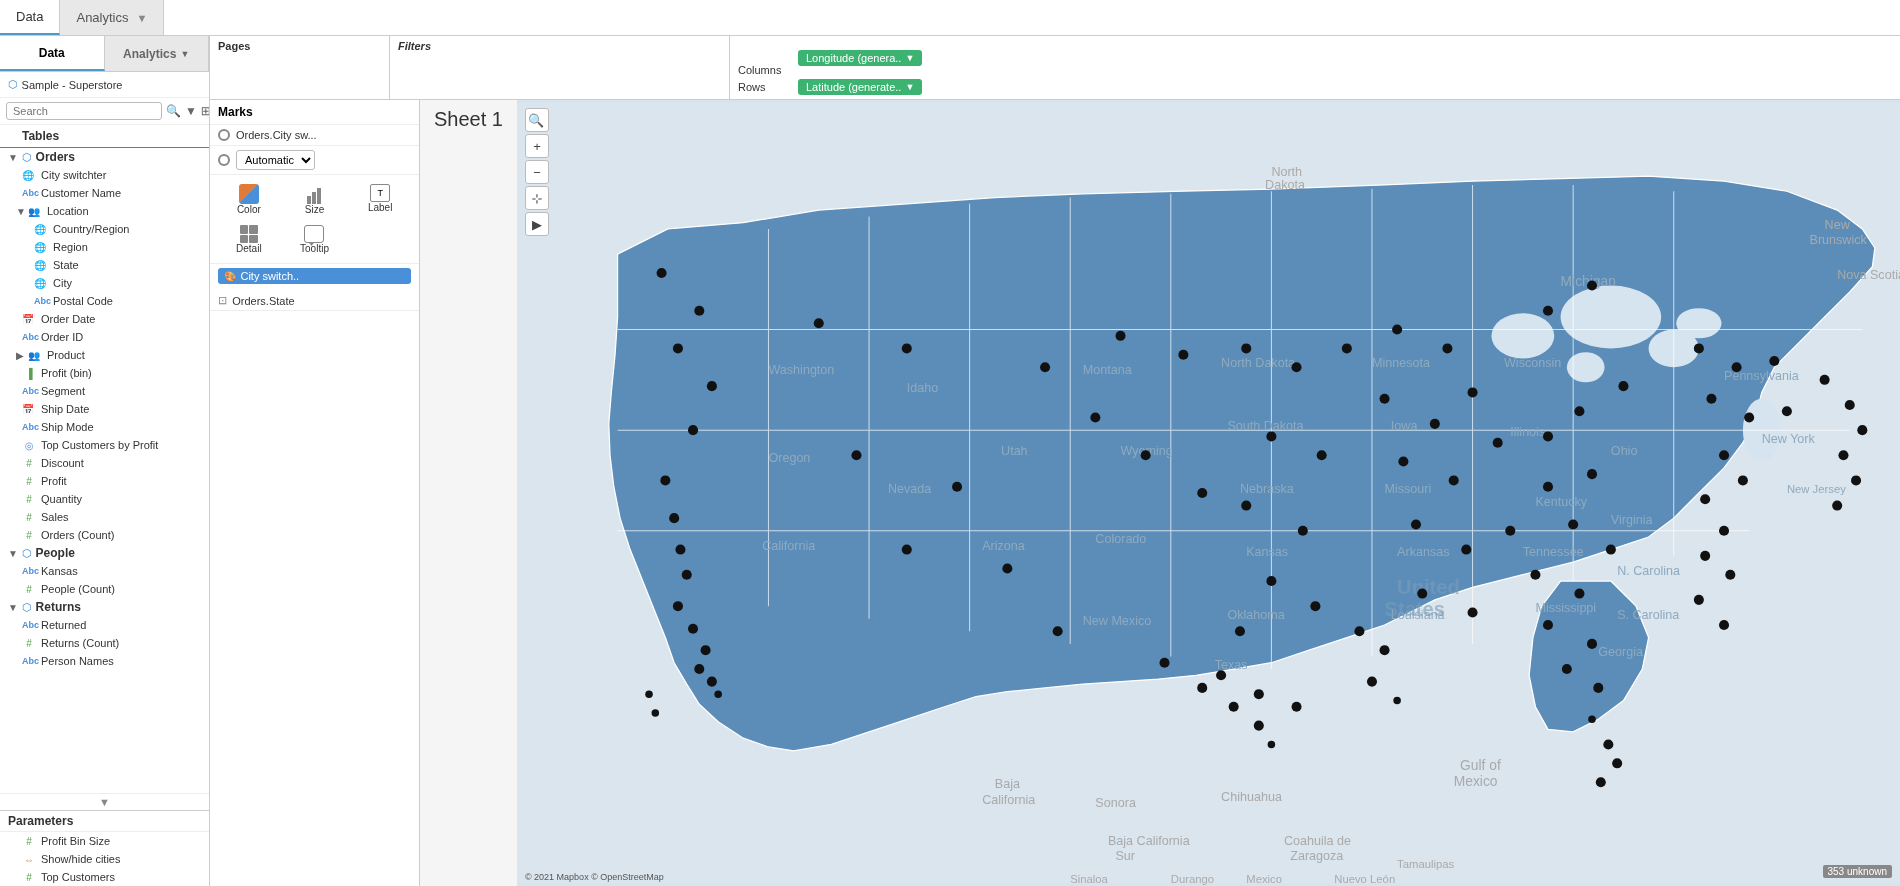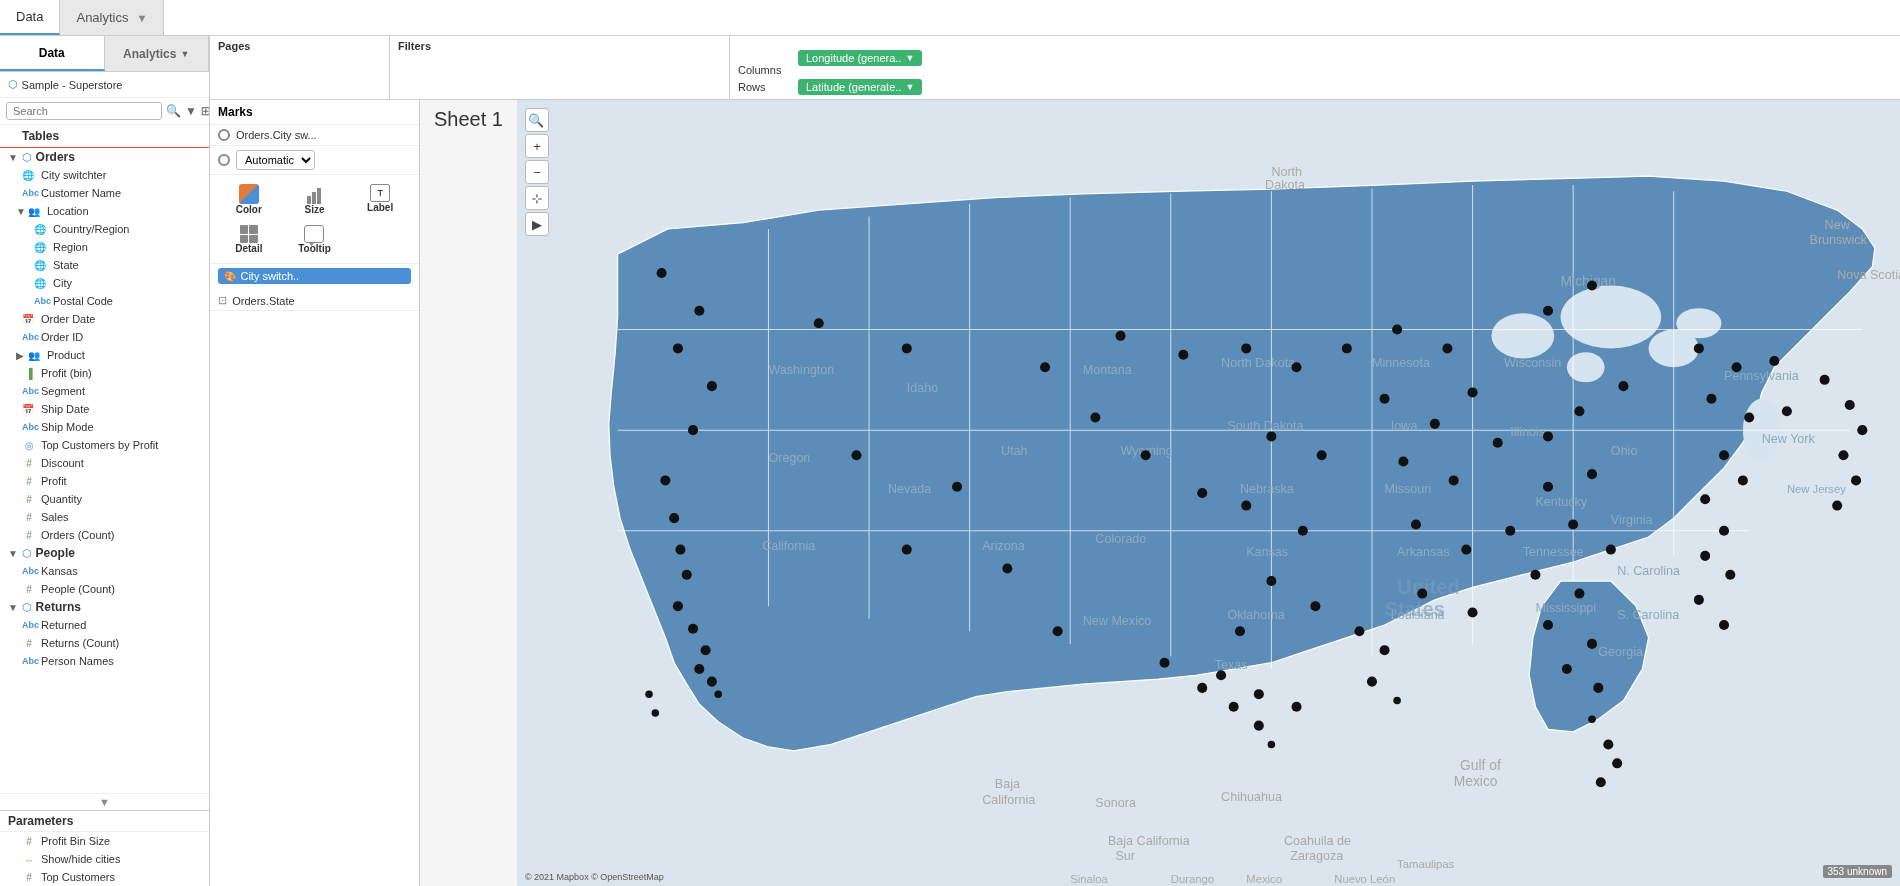--- a/index.html
+++ b/index.html
@@ -68,21 +68,21 @@
     
     .marks-panel { width: 210px; background: #fff; border-right: 1px solid #ccc; flex-shrink: 0; display: flex; flex-direction: column; overflow-y: auto; }
     .marks-header { padding: 5px 8px; font-weight: bold; font-size: 12px; border-bottom: 1px solid #eee; flex-shrink: 0; }
     .marks-layer { padding: 4px 8px; display: flex; align-items: center; gap: 6px; border-bottom: 1px solid #eee; }
     .marks-circle { width: 12px; height: 12px; border: 2px solid #888; border-radius: 50%; flex-shrink: 0; }
     .marks-layer-name { font-size: 11px; color: #333; }
     .marks-type-row { padding: 4px 8px; display: flex; align-items: center; gap: 6px; border-bottom: 1px solid #eee; }
     .marks-type-select { border: 1px solid #bbb; border-radius: 3px; padding: 2px 4px; font-size: 11px; background: #fff; cursor: pointer; }
     .marks-encoding { display: grid; grid-template-columns: 1fr 1fr 1fr; gap: 4px; padding: 6px 8px; border-bottom: 1px solid #eee; }
     .marks-enc-item { display: flex; flex-direction: column; align-items: center; cursor: pointer; padding: 3px; border-radius: 3px; }
-    .marks-enc-label { font-size: 10px; color: #333; font-weight: bold; }
+    .marks-enc-label { font-size: 10px; color: #333; }
     .marks-fields { padding: 4px 8px; }
     .marks-field-pill { display: flex; align-items: center; gap: 4px; padding: 2px 6px; margin-bottom: 3px; border-radius: 3px; font-size: 11px; cursor: pointer; }
     .marks-field-pill.blue { background: #4a90d9; color: #fff; }
 
     .detail-field { display: flex; align-items: center; gap: 5px; padding: 3px 8px; font-size: 11px; color: #333; border-bottom: 1px solid #eee; cursor: pointer; }
     .detail-icon { color: #888; font-size: 11px; }
 
     
     .view-area { flex: 1; display: flex; flex-direction: row; overflow: hidden; position: relative; background: #f5f5f5; }
     .sheet-title { font-size: 20px; color: #333; padding: 8px 14px 4px 14px; font-weight: normal; flex-shrink: 0; }
@@ -291,21 +291,21 @@
   </div>
 
   <div class="center-panel">
 
     <div class="shelf-area">
 
       <div class="pages-filters-row">
         <div class="pages-col">
           <div class="shelf-section-title">Pages</div>
         </div>
-        <div style="border-right:1px solid #ccc; width:340px; padding:4px 8px;">
+        <div style="border-right:1px solid #ccc; width:340px; padding:4px 8px;font-style:italic;">
           <div class="shelf-section-title">Filters</div>
         </div>
         <div style="flex:1; padding:4px 8px;">
           <div style="display:flex; align-items:center; margin-bottom:3px;">
             <span style="font-size:11px;color:#333;min-width:60px;margin-top:24px;">Columns</span>
             <div class="shelf-pill">
               <span>Longitude (genera..</span>
               <span class="shelf-pill-caret">▼</span>
             </div>
           </div>

